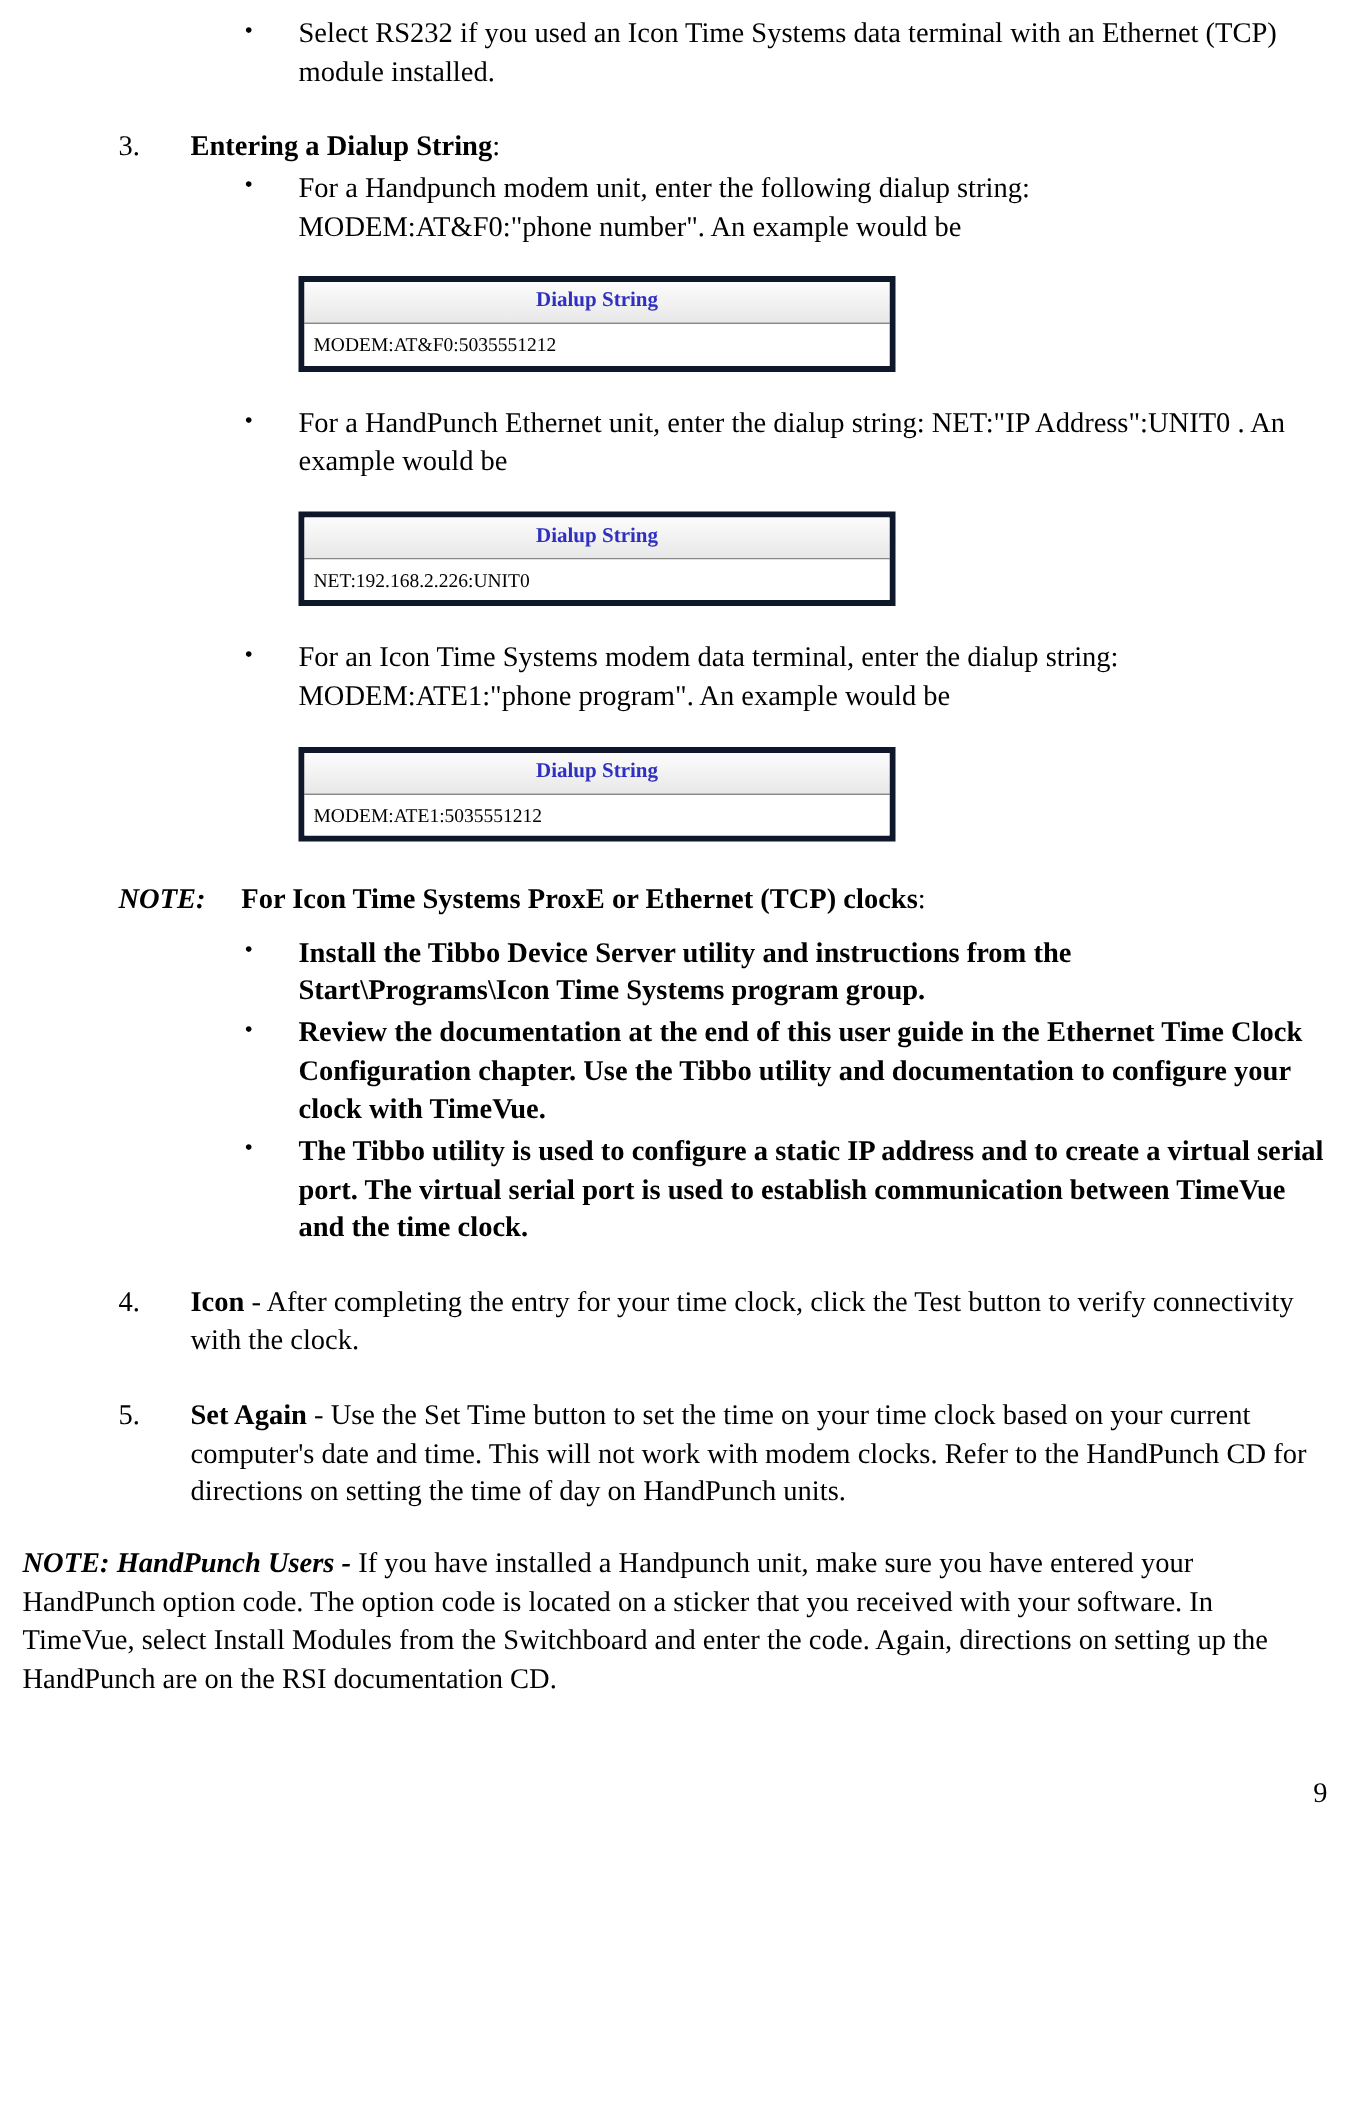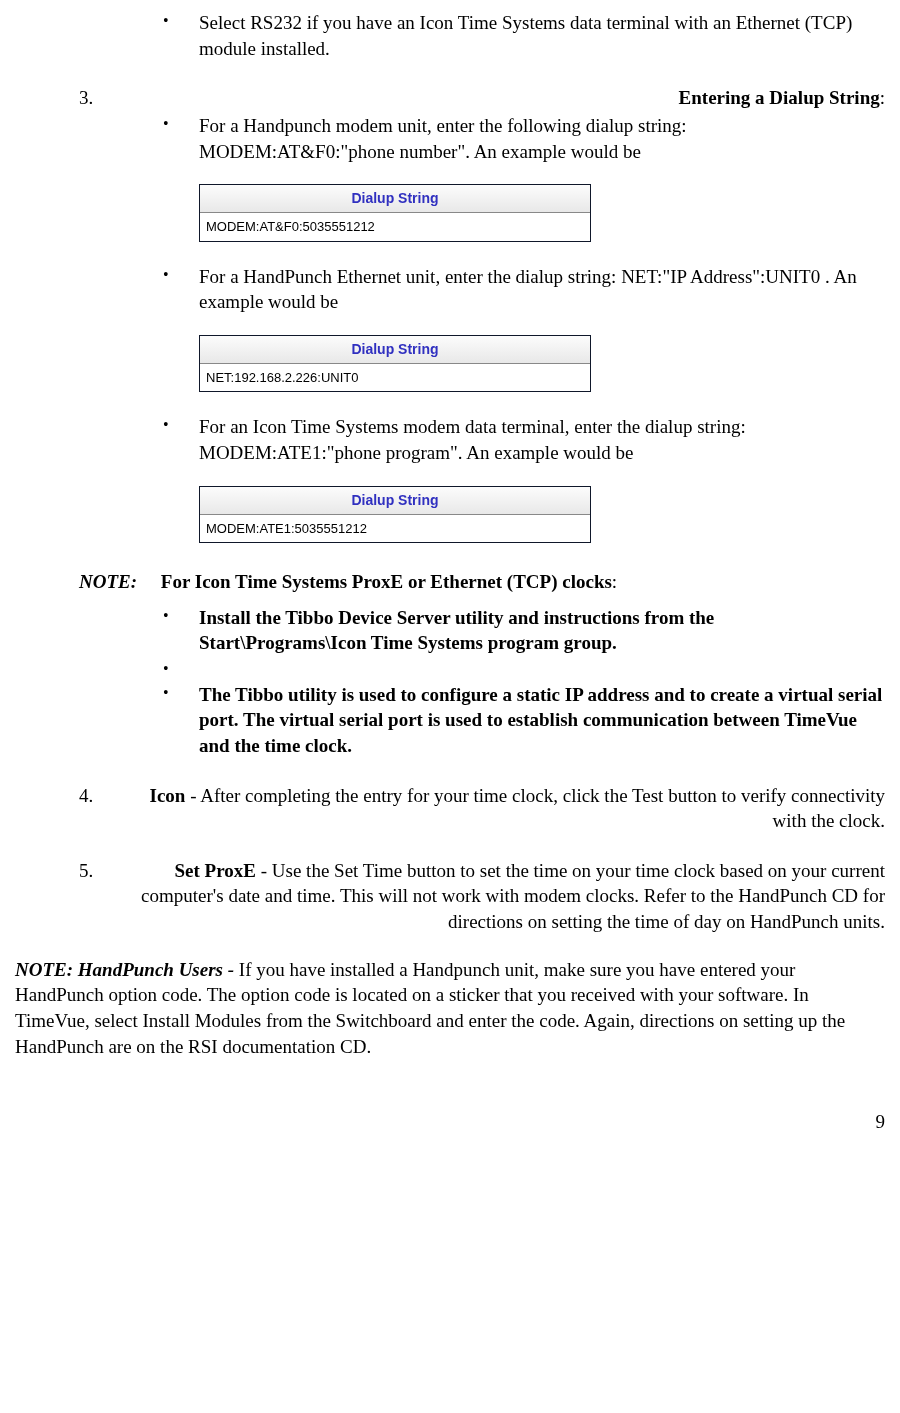--- a/index.html
+++ b/index.html
@@ -14,21 +14,20 @@
     .list-item {
       display: flex;
       margin-bottom: 2px;
     }
     .list-num {
       min-width: 48px;
       margin-left: 64px;
     }
     .list-content {
       flex: 1;
-      text-align: right;
     }
     .bullet-item {
       display: flex;
       margin-bottom: 2px;
     }
     .bullet-mark {
       min-width: 36px;
       margin-left: 148px;
       font-size: 16px;
     }
@@ -42,22 +41,22 @@
     .bullet-mark-note {
       min-width: 36px;
       margin-left: 148px;
       font-size: 16px;
     }
     .dialup-box {
       margin-left: 184px;
       margin-top: 20px;
       margin-bottom: 22px;
       width: 390px;
-      border: 1px solid #0f172a;
-      font-family: Liberation Sans, sans-serif;
+      border: 4px solid #0f172a;
+      font-family: Liberation Serif, serif;
     }
     .dialup-header {
       background: linear-gradient(to bottom, #fcfcfc, #e8e8e8);
       text-align: center;
       font-weight: bold;
       color: #3030c0;
       font-size: 14px;
       padding: 4px 0;
       border-bottom: 1px solid #888;
     }
@@ -86,21 +85,21 @@
       margin-top: 50px;
     }
     .sp-above { margin-top: 24px; }
     b { font-weight: bold; }
   </style>
 </head>
 <body>
 
 <div class="bullet-item">
   <div class="bullet-mark">•</div>
-  <div class="bullet-content">Select RS232 if you have an Icon Time Systems data terminal with an Ethernet (TCP) module installed.</div>
+  <div class="bullet-content">Select RS232 if you used an Icon Time Systems data terminal with an Ethernet (TCP) module installed.</div>
 </div>
 
 <div class="list-item sp-above">
   <div class="list-num">3.</div>
   <div class="list-content">
     <b>Entering a Dialup String</b>:
   </div>
 </div>
 
 <div class="bullet-item">
@@ -137,37 +136,38 @@
   <span class="note-label">NOTE:</span>
   &nbsp;&nbsp;&nbsp;&nbsp;<b><span>For Icon Time Systems ProxE or Ethernet (TCP) clocks</span></b>:
 </div>
 
 <div class="bullet-item-note">
   <div class="bullet-mark-note">•</div>
   <div class="bullet-content"><b>Install the Tibbo Device Server utility and instructions from the Start\Programs\Icon Time Systems program group.</b></div>
 </div>
 <div class="bullet-item-note">
   <div class="bullet-mark-note">•</div>
+  <div class="bullet-content"><b>Review the documentation at the end of this user guide in the Ethernet Time Clock Configuration chapter.  Use the Tibbo utility and documentation to configure your clock with TimeVue.</b></div>
 </div>
 <div class="bullet-item-note">
   <div class="bullet-mark-note">•</div>
   <div class="bullet-content"><b>The Tibbo utility is used to configure a static IP address and to create a virtual serial port.  The virtual serial port is used to establish communication between TimeVue and the time clock.</b></div>
 </div>
 
 <div class="list-item sp-above">
   <div class="list-num">4.</div>
   <div class="list-content">
     <b>Icon</b><span> - After completing the entry for your time clock, click the Test button to verify connectivity with the clock.</span>
   </div>
 </div>
 
 <div class="list-item sp-above">
   <div class="list-num">5.</div>
   <div class="list-content">
-    <b>Set ProxE</b><span> - Use the Set Time button to set the time on your time clock based on your current computer's date and time.  This will not work with modem clocks.  Refer to the HandPunch CD for directions on setting the time of day on HandPunch units.</span>
+    <b>Set Again</b><span> - Use the Set Time button to set the time on your time clock based on your current computer's date and time.  This will not work with modem clocks.  Refer to the HandPunch CD for directions on setting the time of day on HandPunch units.</span>
   </div>
 </div>
 
 <div class="bottom-note">
   <span class="note-label">NOTE: HandPunch Users - </span><span>If you have installed a Handpunch unit, make sure you have entered your HandPunch option code.  The option code is located on a sticker that you received with your software.  In TimeVue, select Install Modules from the Switchboard and enter the code.  Again, directions on setting up the HandPunch are on the RSI documentation CD.</span>
 </div>
 
 <div class="page-num">9</div>
 
 </body></html>

